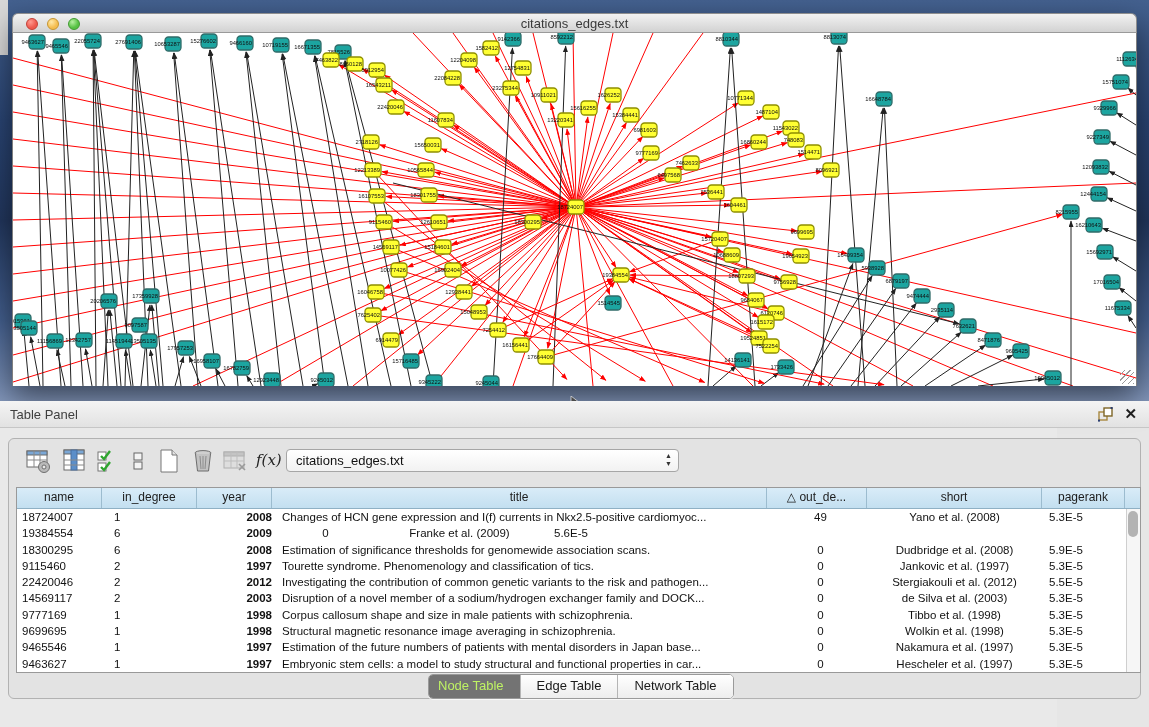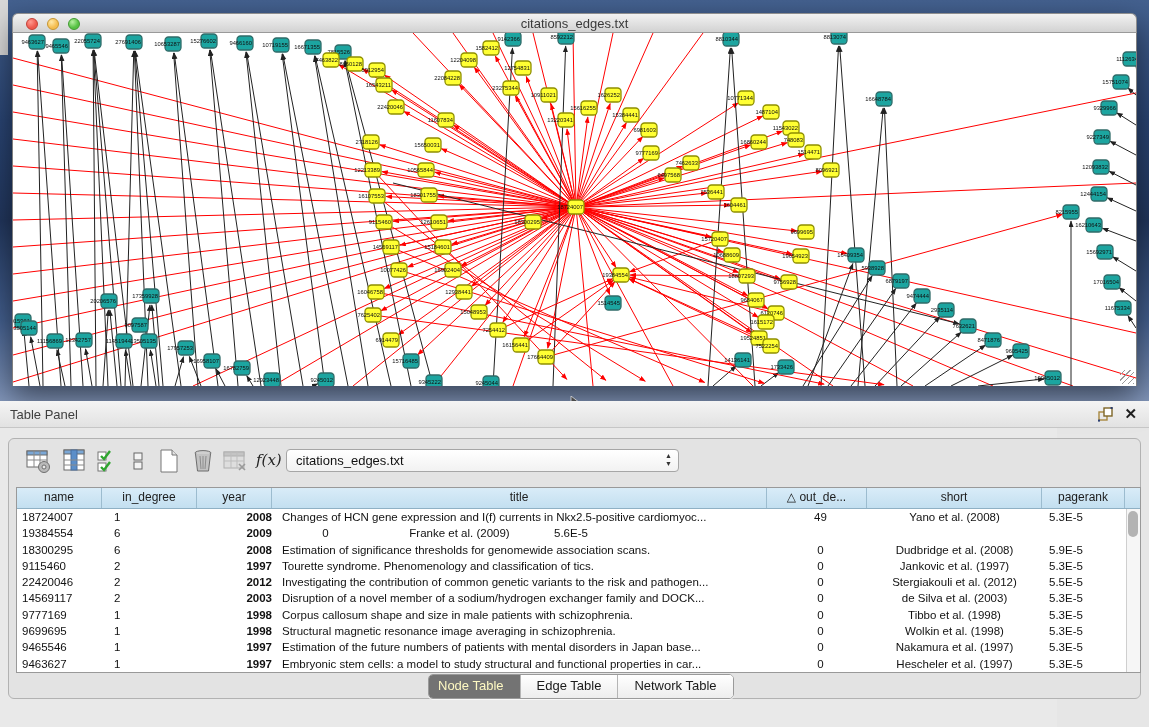--- a/index.html
+++ b/index.html
@@ -103,21 +103,21 @@
     position:absolute;left:419px;top:235px;height:23px;display:flex;
     border:1px solid #9a9a9a;border-radius:5px;overflow:hidden;background:#fff;
     box-shadow:0 1px 0 rgba(255,255,255,.7);
   }
   .tab{
     font-size:13px;line-height:22px;padding:0 16px;color:#1a1a1a;
     background:linear-gradient(180deg,#ffffff,#ededed);
     border-right:1px solid #b5b5b5;
   }
   .tab:last-child{border-right:none;}
-  .tab.sel{background:#737373;color:#fef9c3;padding-left:9px;}
+  .tab.sel{background:#737373;color:#bef264;padding-left:9px;}
   
   #statusbar{
     position:absolute;left:0;top:298px;width:1149px;height:28px;
     background:#e4e4e4;border-top:1px solid #c2c2c2;box-sizing:border-box;margin-top:47px;
   }
   #memory-label{position:absolute;right:42px;top:7px;font-size:11px;color:#222;}
   #memory-dot{
     position:absolute;right:20px;top:5px;width:14px;height:14px;border-radius:50%;
     background:radial-gradient(circle at 35% 30%,#a8f09a,#3ecb38 65%);border:1px solid #2f9a2c;box-sizing:border-box;
   }

